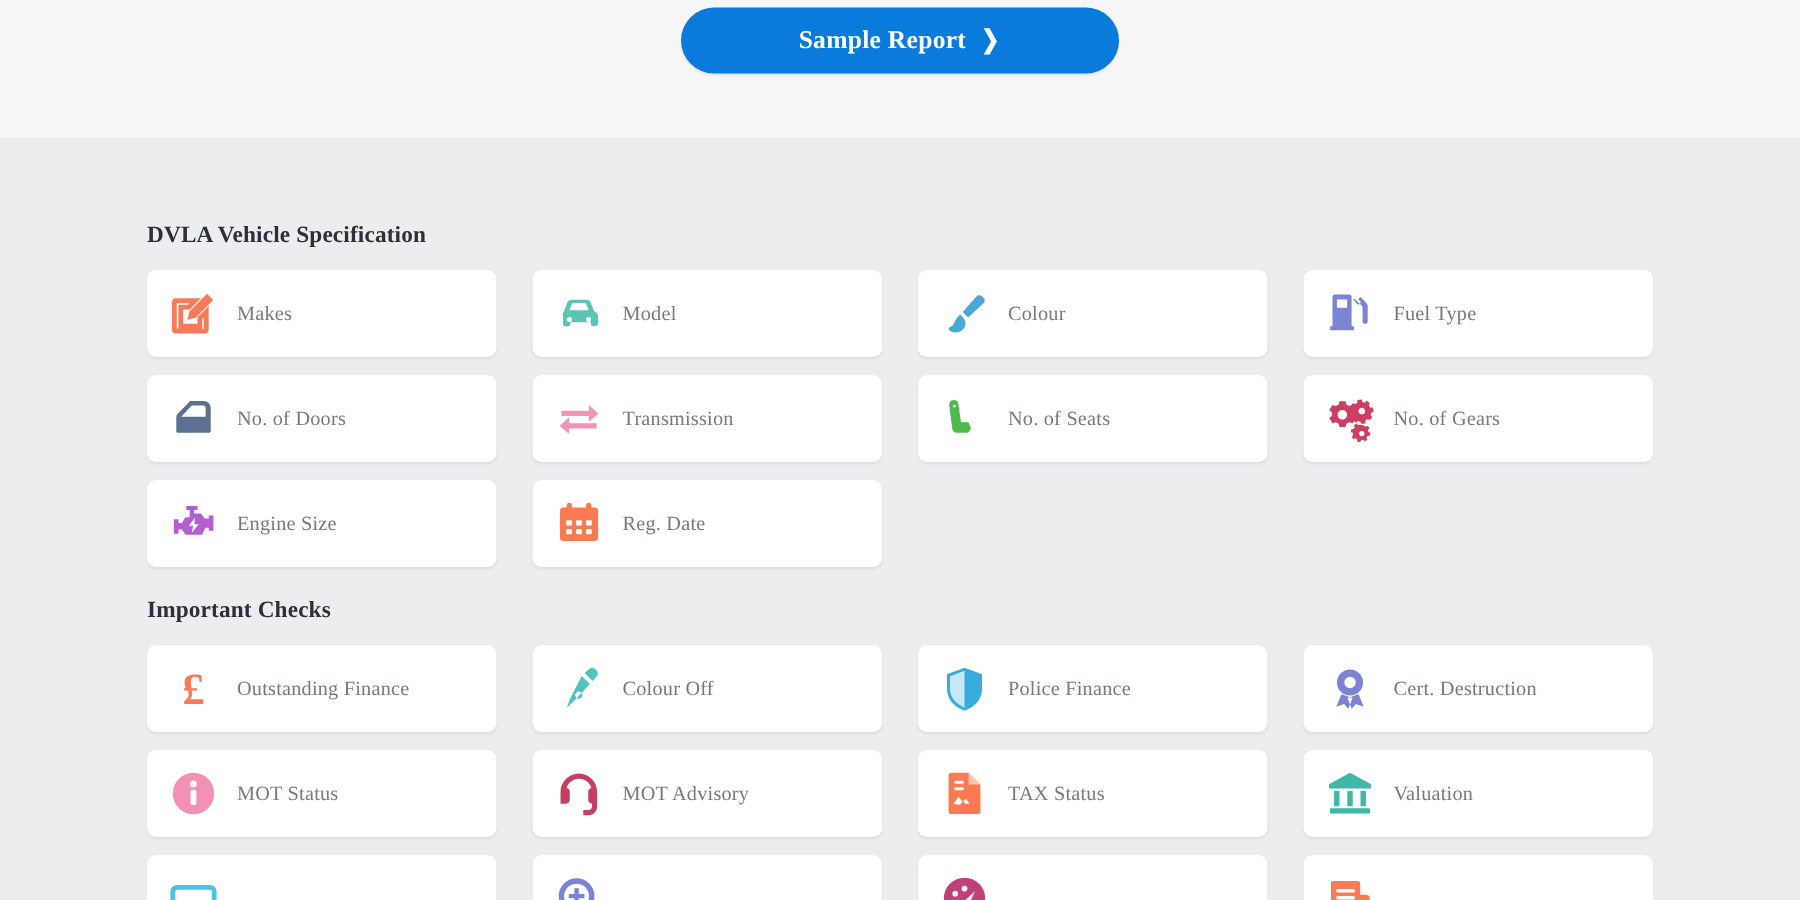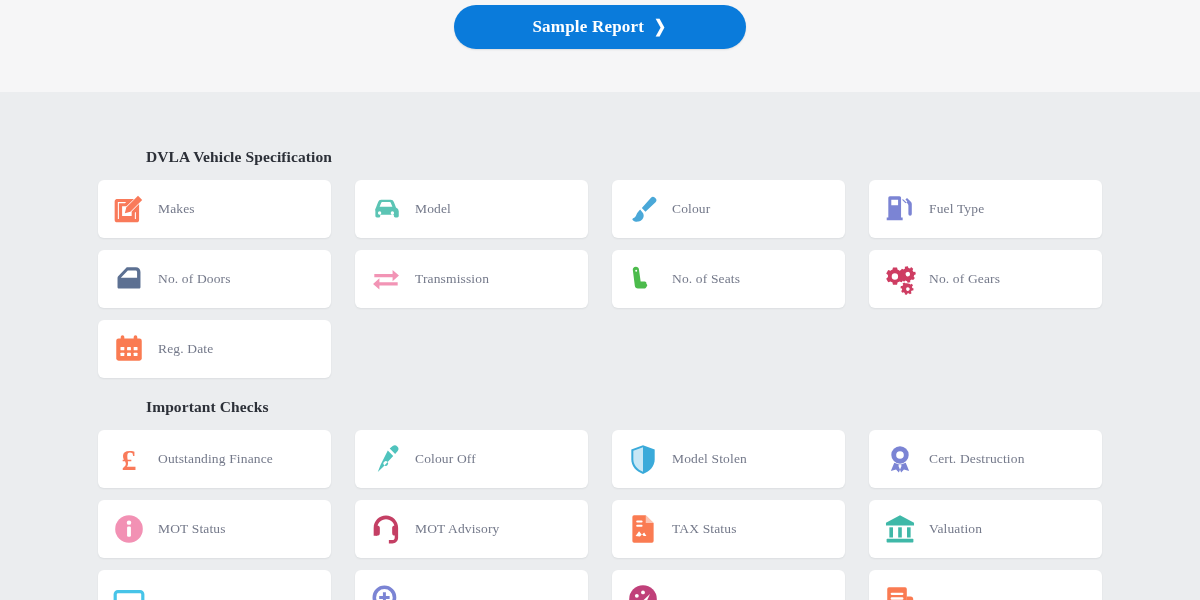--- a/index.html
+++ b/index.html
@@ -59,21 +59,20 @@
   }
 
   .section-title {
     font-family: "Liberation Serif", serif;
     font-size: 15.5px;
     font-weight: bold;
     color: #2c3038;
     letter-spacing: .1px;
     margin-top: 56px;
     margin-bottom: 14px;
-    margin-left: 48px;
   }
   .section-title.second {
     margin-top: 20px;
   }
 
   .grid {
     display: grid;
     grid-template-columns: repeat(4, 233px);
     column-gap: 24px;
     row-gap: 12px;
@@ -188,20 +187,29 @@
       </div>
       <div class="card">
         <span class="ico">
           <svg width="34" height="34" viewBox="0 0 32 32" fill="#ce3d62">
             <path d="M13.2 5.2l.6 2.2c.6.2 1.2.4 1.7.8l2.2-.7 1.9 3.3-1.7 1.5c.1.6.1 1.3 0 1.9l1.7 1.5-1.9 3.3-2.2-.7c-.5.4-1.1.6-1.7.8l-.6 2.2H9.4l-.6-2.2c-.6-.2-1.2-.4-1.7-.8l-2.2.7-1.9-3.3 1.7-1.5a6.7 6.7 0 0 1 0-1.9L3 10.8l1.9-3.3 2.2.7c.5-.4 1.1-.6 1.7-.8l.6-2.2zm-2 5.5a3 3 0 1 0 0 6 3 3 0 0 0 0-6z"></path>
             <path d="M23.4 4l.5 1.6 1.6.5.9-1.4 2 1.6-.6 1.6 1 1.4 1.6-.2.5 2.5-1.5.6-.5 1.6 1.1 1.2-1.6 2-1.5-.6-1.4 1 .2 1.6-2.5.5-.6-1.5-1.6-.5-1.2 1.1-2-1.6.6-1.5-1-1.4-1.6.2-.5-2.5 1.5-.6.5-1.6-1.1-1.2 1.6-2 1.5.6 1.4-1-.2-1.6zm-.2 5.3a2.1 2.1 0 1 0 .8 4.1 2.1 2.1 0 0 0-.8-4.1z"></path>
             <path d="M24.8 20.4l1.2.7 1.2-.6 1 1.6-.9 1 .2 1.4 1.3.4-.3 1.9-1.4.1-.8 1.2.6 1.2-1.6 1-1-.9-1.4.2-.4 1.3-1.9-.3-.1-1.4-1.2-.8-1.2.6-1-1.6.9-1-.2-1.4-1.3-.4.3-1.9 1.4-.1.8-1.2-.6-1.2 1.6-1 1 .9 1.4-.2zm-1.3 3.4a1.7 1.7 0 1 0 .5 3.3 1.7 1.7 0 0 0-.5-3.3z"></path>
           </svg>
         </span>
         <span class="lbl">No. of Gears</span>
+      </div>
+      <div class="card">
+        <span class="ico">
+          <svg width="34" height="34" viewBox="0 0 32 32" fill="#b45fd0">
+            <path d="M11.5 5h7v2.6h-2.1v2.1h4.3l2.3 3.2h2.6V11h2.9v9.6h-2.9v-1.9h-2.1l-2.1 4.3H11l-2.3-3.2H6.6v2.7H3.7v-9.2h2.9v2.4h2.2l2-3.6h2.8V7.6h-2.1z"></path>
+            <path d="M16.8 12.4l-3.6 5h2.6l-.9 4.4 4.3-5.4h-2.6z" fill="#fff"></path>
+          </svg>
+        </span>
+        <span class="lbl">Engine Size</span>
       </div>
       <div class="card">
         <span class="ico">
           <svg width="34" height="34" viewBox="0 0 32 32" fill="#fa7b52">
             <rect x="4" y="6" width="24" height="21" rx="2.2"></rect>
             <rect x="8.2" y="3" width="3.4" height="6" rx="1.7"></rect>
             <rect x="20.4" y="3" width="3.4" height="6" rx="1.7"></rect>
             <g fill="#fff">
               <rect x="8" y="14" width="3.6" height="3.2" rx=".6"></rect>
               <rect x="14.2" y="14" width="3.6" height="3.2" rx=".6"></rect>
@@ -235,21 +243,21 @@
         </span>
         <span class="lbl">Colour Off</span>
       </div>
       <div class="card">
         <span class="ico">
           <svg width="34" height="34" viewBox="0 0 32 32" fill="#3aaada">
             <path d="M16 3l11 4v9.2c0 6.4-4.4 11.4-11 13.8-6.6-2.4-11-7.4-11-13.8V7z"></path>
             <path d="M16 4.9V28c-5.4-2.2-9.1-6.5-9.1-11.8V8.3z" fill="#fff" opacity=".72"></path>
           </svg>
         </span>
-        <span class="lbl">Model Stolen</span>
+        <span class="lbl">Police Finance</span>
       </div>
       <div class="card">
         <span class="ico">
           <svg width="34" height="34" viewBox="0 0 32 32" fill="#7b84d4">
             <circle cx="16" cy="12.2" r="8.2"></circle>
             <circle cx="16" cy="12.2" r="3.6" fill="#fff"></circle>
             <path d="M10.6 19.6l-3.2 7.8 4.9-1.6 2.6 2.9 2.7-6.7zM21.4 19.6l3.2 7.8-4.9-1.6-2.6 2.9-2.7-6.7z"></path>
           </svg>
         </span>
         <span class="lbl">Cert. Destruction</span>

